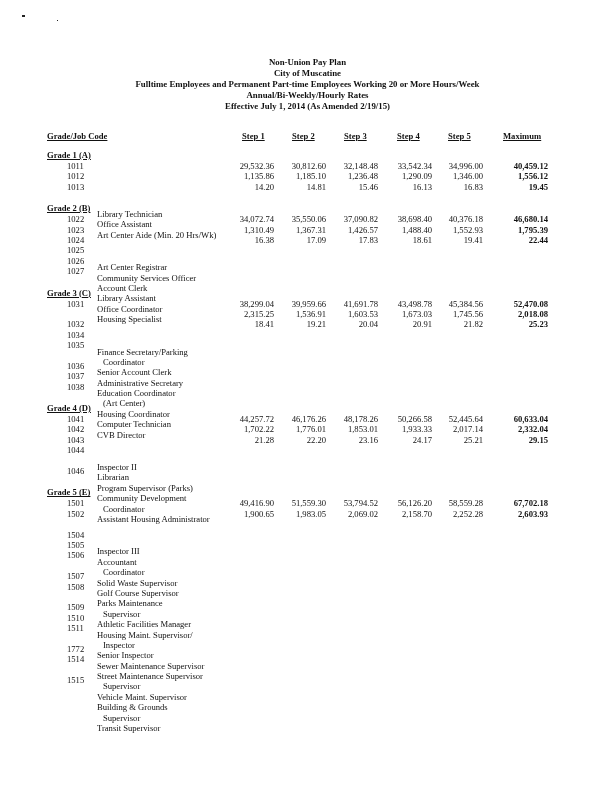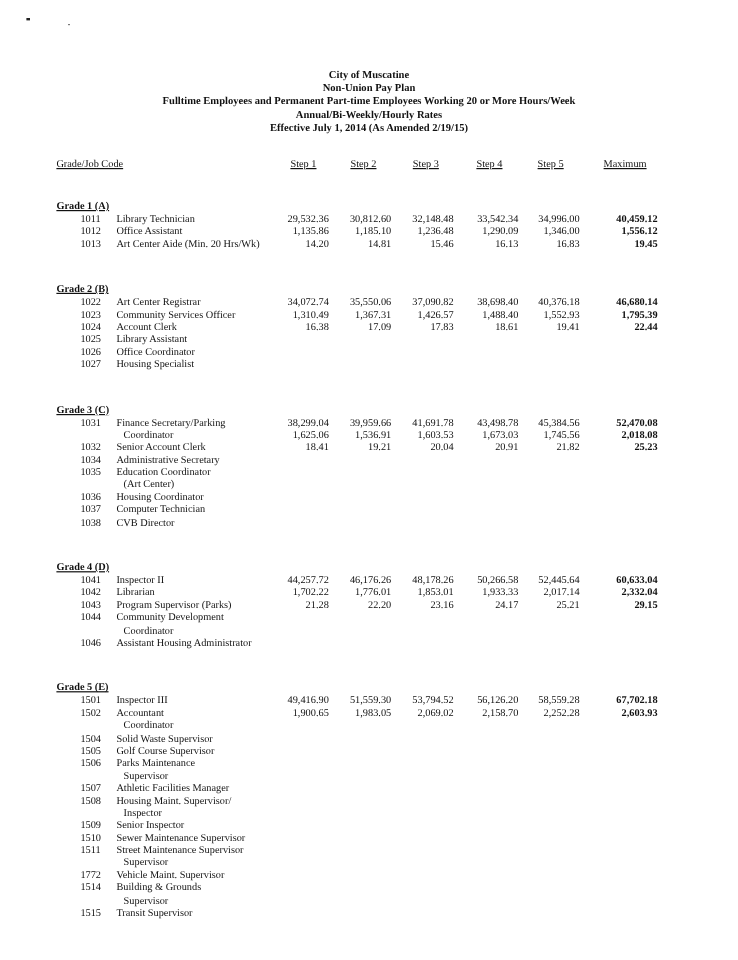--- a/index.html
+++ b/index.html
@@ -3,42 +3,42 @@
 <meta charset="utf-8">
 <style>
   html, body { margin: 0; padding: 0; background: #ffffff; }
   body {
     width: 615px; height: 800px; position: relative; overflow: hidden;
     font-family: "Liberation Serif", "DejaVu Serif", serif;
     color: #111; font-size: 8.6px;
   }
   .mark { position: absolute; background: #222; }
   .header { position: absolute; top: 57px; left: 0; width: 615px; text-align: center; font-weight: bold; line-height: 11px; font-size: 8.8px; }
-  .colhead { position: absolute; top: 131px; left: 0; width: 615px; height: 12px; font-weight: normal; }
+  .colhead { position: absolute; top: 131px; left: 0; width: 615px; height: 12px; font-weight: bold; }
   .colhead span { position: absolute; text-decoration: underline; white-space: nowrap; }
   .body { position: absolute; top: 150px; left: 0; width: 615px; }
-  .grade { position: relative; height: 11px; margin-top: 16px; }
+  .grade { position: relative; height: 11px; margin-top: 0; }
   .grade-title { position: absolute; left: 47px; font-weight: bold; text-decoration: underline; font-size: 8.6px; }
   .row { position: relative; height: 10.4px; line-height: 10.4px; white-space: nowrap; }
   .code { position: absolute; left: 67px; }
-  .title { position: absolute; left: 97px; }
+  .title { position: absolute; left: 97px; margin-top: 48px; }
   .num { position: absolute; text-align: right; width: 60px; }
   .s1 { left: 214px; } .s2 { left: 266px; } .s3 { left: 318px; }
   .s4 { left: 372px; } .s5 { left: 423px; } .mx { left: 488px; font-weight: bold; }
   .gap { height: 11px; }
 </style>
 </head>
 <body>
 
 <div class="mark" style="left:22px;top:15px;width:3px;height:2px;"></div>
 <div class="mark" style="left:57px;top:20px;width:1px;height:1px;"></div>
 
 <div class="header">
+  <div>Non-Union Pay Plan</div>
   <div>City of Muscatine</div>
-  <div>Non-Union Pay Plan</div>
   <div>Fulltime Employees and Permanent Part-time Employees Working 20 or More Hours/Week</div>
   <div>Annual/Bi-Weekly/Hourly Rates</div>
   <div>Effective July 1, 2014 (As Amended 2/19/15)</div>
 </div>
 
 <div class="colhead">
   <span style="left:47px">Grade/Job Code</span>
   <span style="left:242px">Step 1</span>
   <span style="left:292px">Step 2</span>
   <span style="left:344px">Step 3</span>
@@ -142,21 +142,21 @@
         <span class="num s1">38,299.04</span>
         <span class="num s2">39,959.66</span>
         <span class="num s3">41,691.78</span>
         <span class="num s4">43,498.78</span>
         <span class="num s5">45,384.56</span>
         <span class="num mx">52,470.08</span>
       </div>
       <div class="row">
         <span class="code"></span>
         <span class="title" style="left: 103px;">Coordinator</span>
-        <span class="num s1">1,625.06</span>
+        <span class="num s1">2,315.25</span>
         <span class="num s2">1,536.91</span>
         <span class="num s3">1,603.53</span>
         <span class="num s4">1,673.03</span>
         <span class="num s5">1,745.56</span>
         <span class="num mx">2,018.08</span>
       </div>
       <div class="row">
         <span class="code">1032</span>
         <span class="title">Senior Account Clerk</span>
         <span class="num s1">18.41</span>

